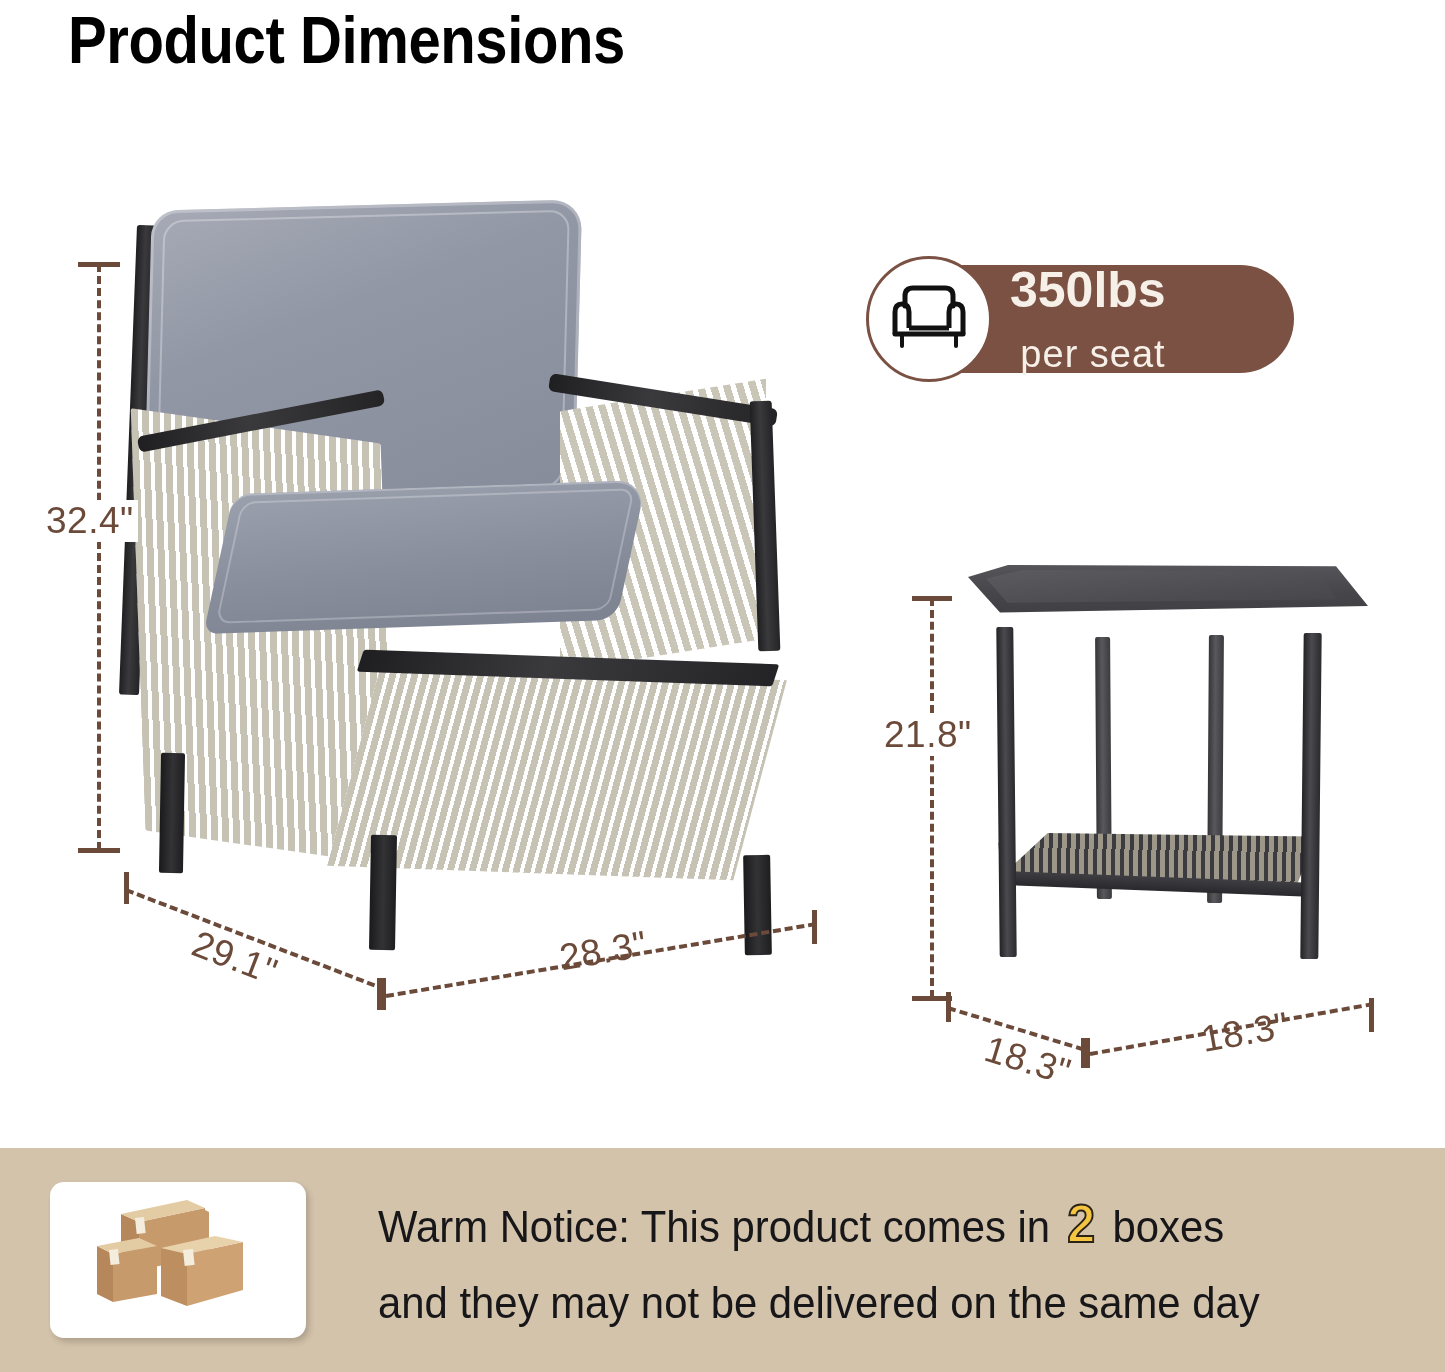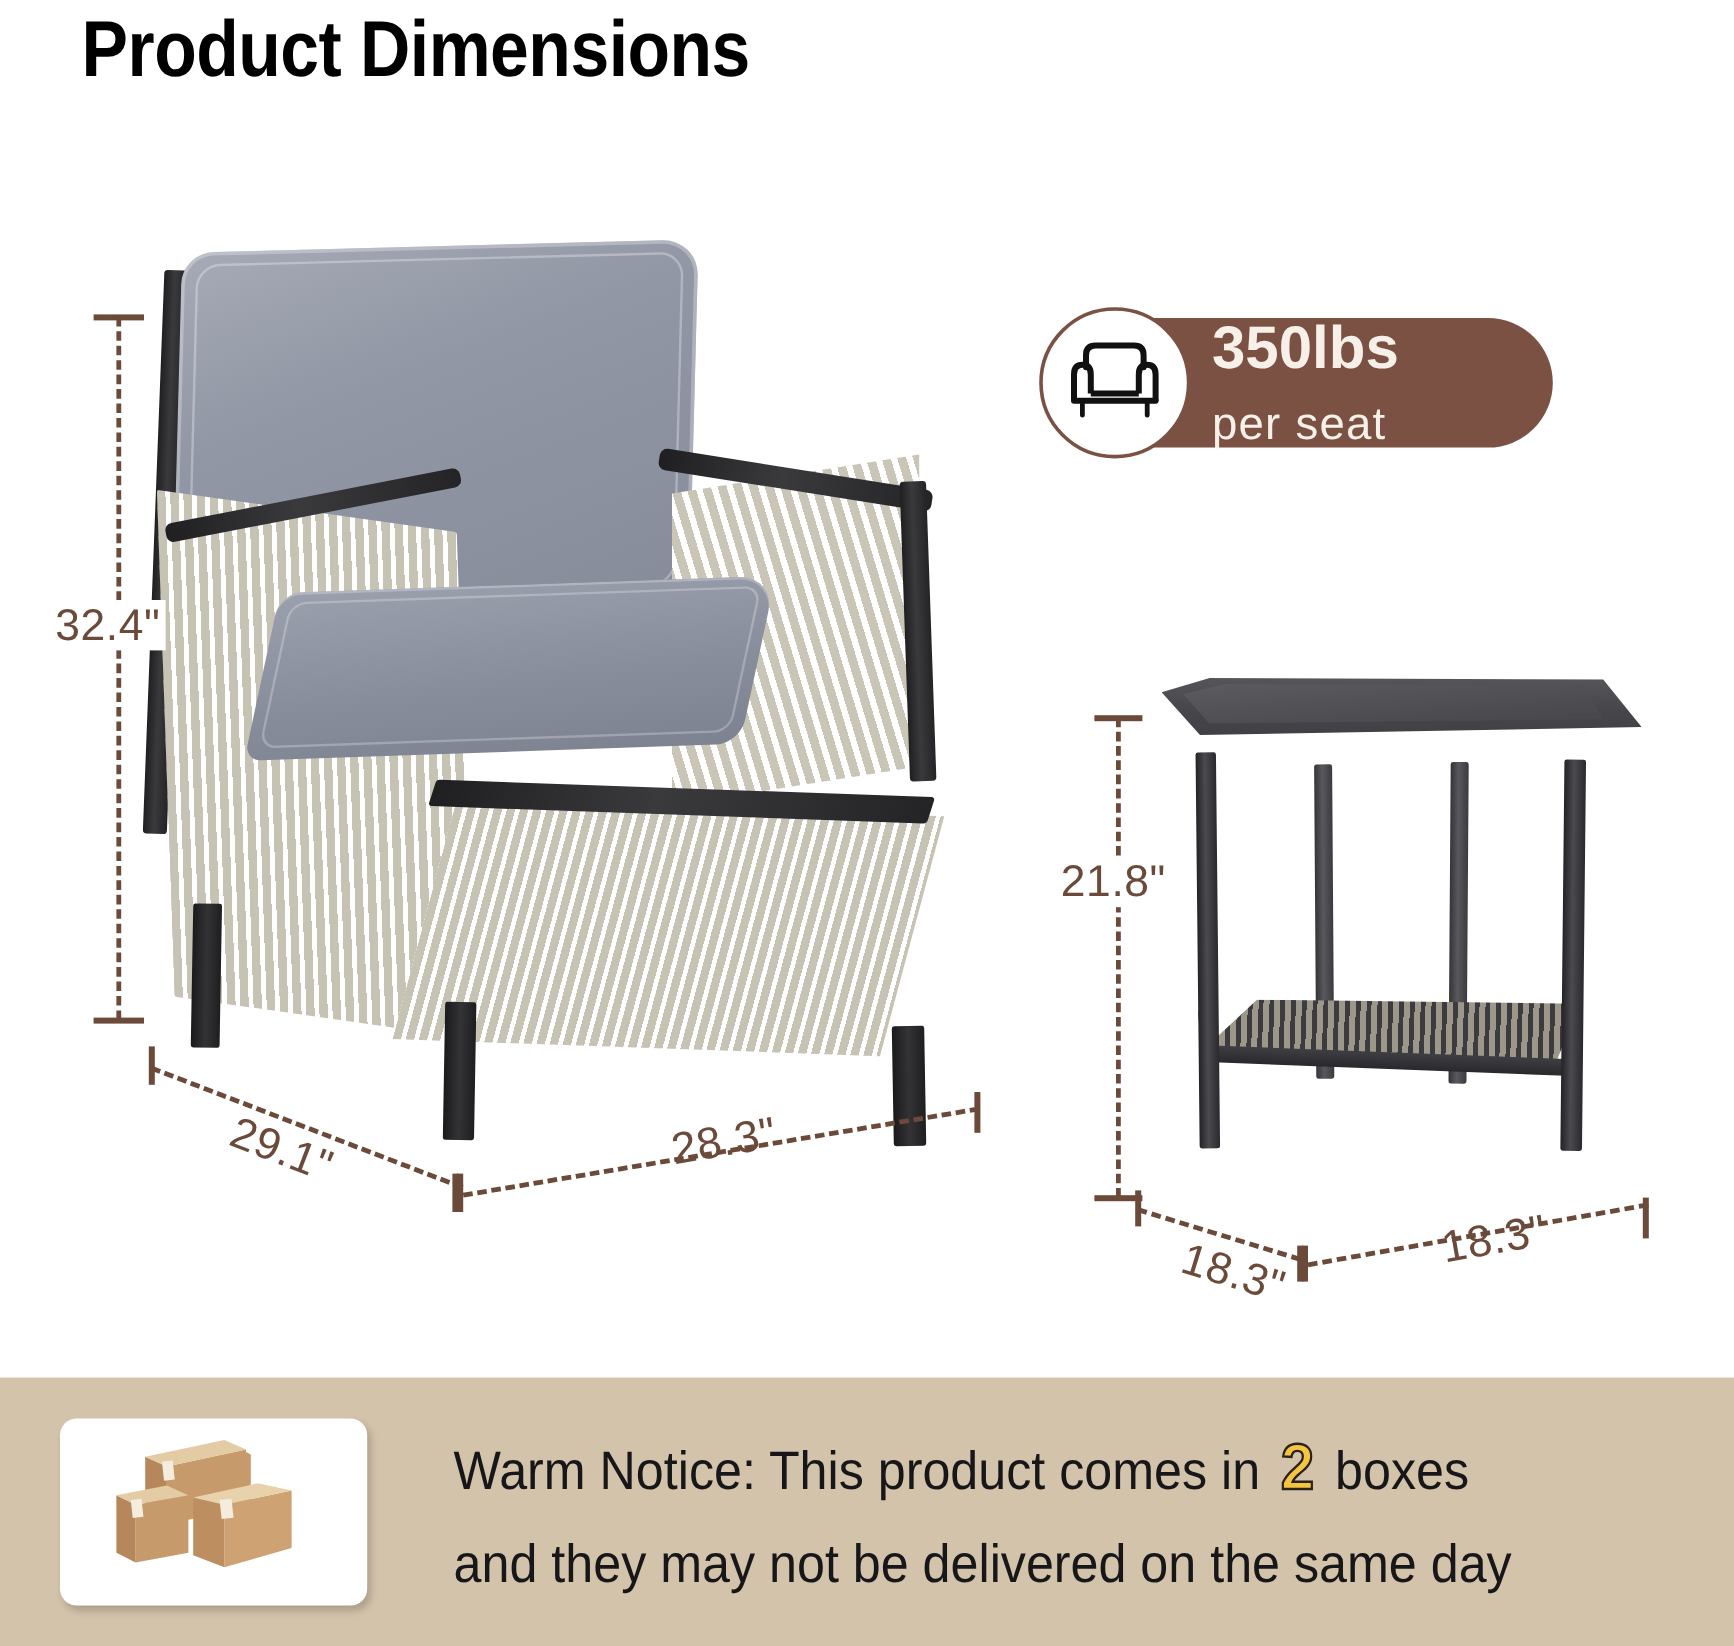--- a/index.html
+++ b/index.html
@@ -287,20 +287,21 @@
     font-weight: 700;
     letter-spacing: 0px;
     display: block;
   }
   #badge-line2 {
     font-size: 38px;
     font-weight: 400;
     letter-spacing: 1px;
     display: block;
     margin-top: 20px;
+    text-align: right;
   }
 
   
   #notice-banner {
     position: absolute;
     left: 0;
     top: 1148px;
     width: 1445px;
     height: 224px;
     background: #D4C3AB;

